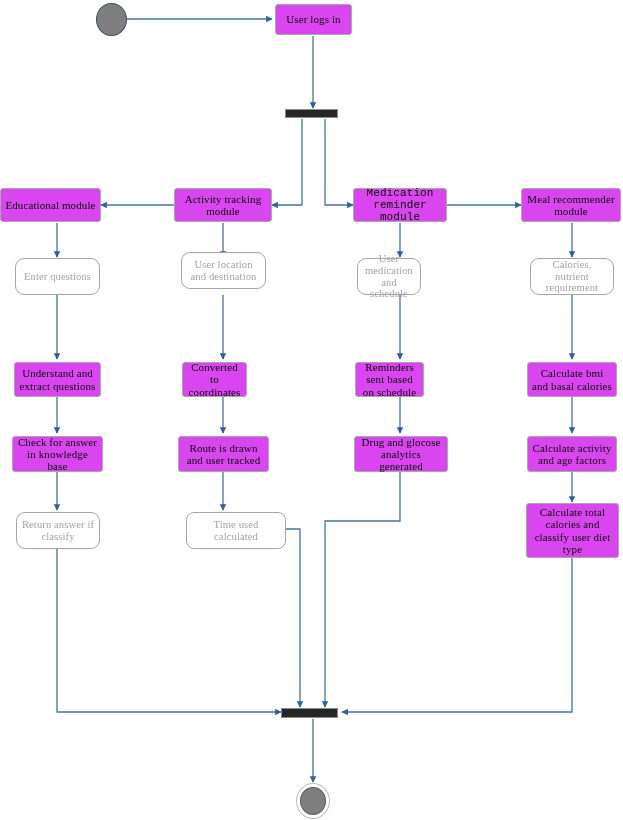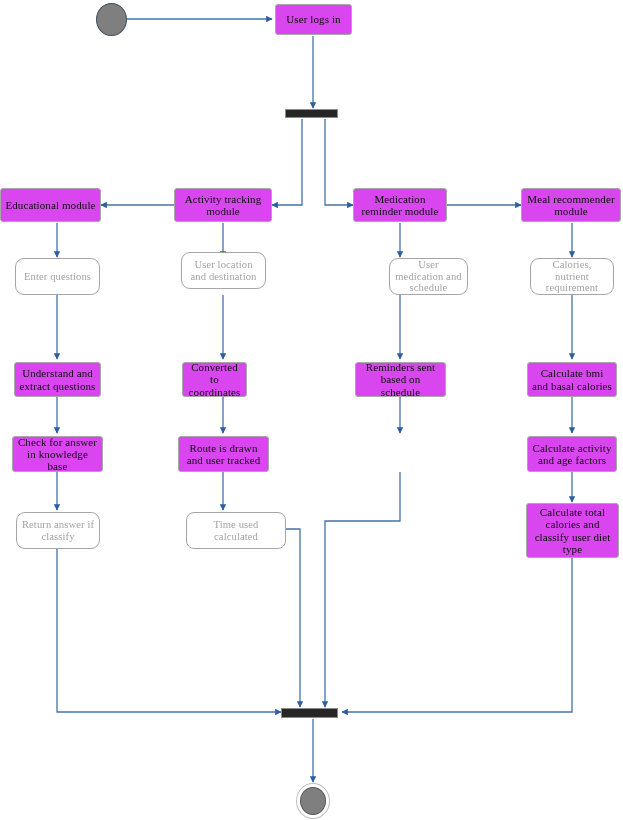--- a/index.html
+++ b/index.html
@@ -142,44 +142,45 @@
   <div class="start-node" style="left:96px; top:3px; width:31px; height:33px;"></div>
 
   <div class="node action nowrap" style="left:275px; top:4px; width:77px; height:31px;">User logs in</div>
 
   <div class="bar" style="left:285px; top:109px; width:53px; height:9px;"></div>
 
   <div class="node action nowrap" style="left:0px; top:188px; width:101px; height:34px;text-align:right;">Educational module</div>
 
   <div class="node action" style="left:174px; top:188px; width:98px; height:34px;">Activity tracking module</div>
 
-  <div class="node action" style="left:353px; top:188px; width:94px; height:34px;">Medication reminder module</div>
+  <div class="node action" style="left:353px; top:188px; width:94px; height:34px;font-family:Liberation Mono, monospace;">Medication reminder module</div>
 
   <div class="node action" style="left:521px; top:188px; width:100px; height:34px;">Meal recommender module</div>
 
   <div class="node object nowrap" style="left:15px; top:258px; width:85px; height:37px;">Enter questions</div>
 
   <div class="node action" style="left:14px; top:362px; width:87px; height:35px;">Understand and extract questions</div>
 
   <div class="node action" style="left:12px; top:436px; width:91px; height:36px;">Check for answer in knowledge base</div>
 
   <div class="node object" style="left:16px; top:512px; width:84px; height:37px;">Return answer if classify</div>
 
   <div class="node object" style="left:181px; top:252px; width:85px; height:37px;">User location and destination</div>
 
   <div class="node action" style="left:182px; top:362px; width:65px; height:35px;">Converted to coordinates</div>
 
   <div class="node action" style="left:178px; top:436px; width:91px; height:36px;">Route is drawn and user tracked</div>
 
   <div class="node object" style="left:186px; top:512px; width:100px; height:37px;border-radius:8px;">Time used calculated</div>
 
-  <div class="node object" style="left:357px; top:258px; width:79px; height:37px;margin-left:32px;">User medication and schedule</div>
+  <div class="node object" style="left:357px; top:258px; width:64px; height:37px;">User medication and schedule</div>
 
-  <div class="node action" style="left:355px; top:362px; width:91px; height:35px;">Reminders sent based on schedule</div>
+  <div class="node action" style="left:355px; top:362px; width:69px; height:35px;">Reminders sent based on schedule</div>
 
+  <div class="node action" style="left:354px; top:436px; width:94px; height:36px;">Drug and glocose analytics generated</div>
 
   <div class="node object" style="left:530px; top:258px; width:84px; height:37px;">Calories, nutrient requirement</div>
 
   <div class="node action" style="left:527px; top:362px; width:90px; height:35px;">Calculate bmi and basal calories</div>
 
   <div class="node action" style="left:527px; top:436px; width:90px; height:36px;">Calculate activity and age factors</div>
 
   <div class="node action" style="left:526px; top:503px; width:93px; height:55px;">Calculate total calories and classify user diet type</div>
 
   <div class="bar" style="left:281px; top:708px; width:57px; height:10px;"></div>

